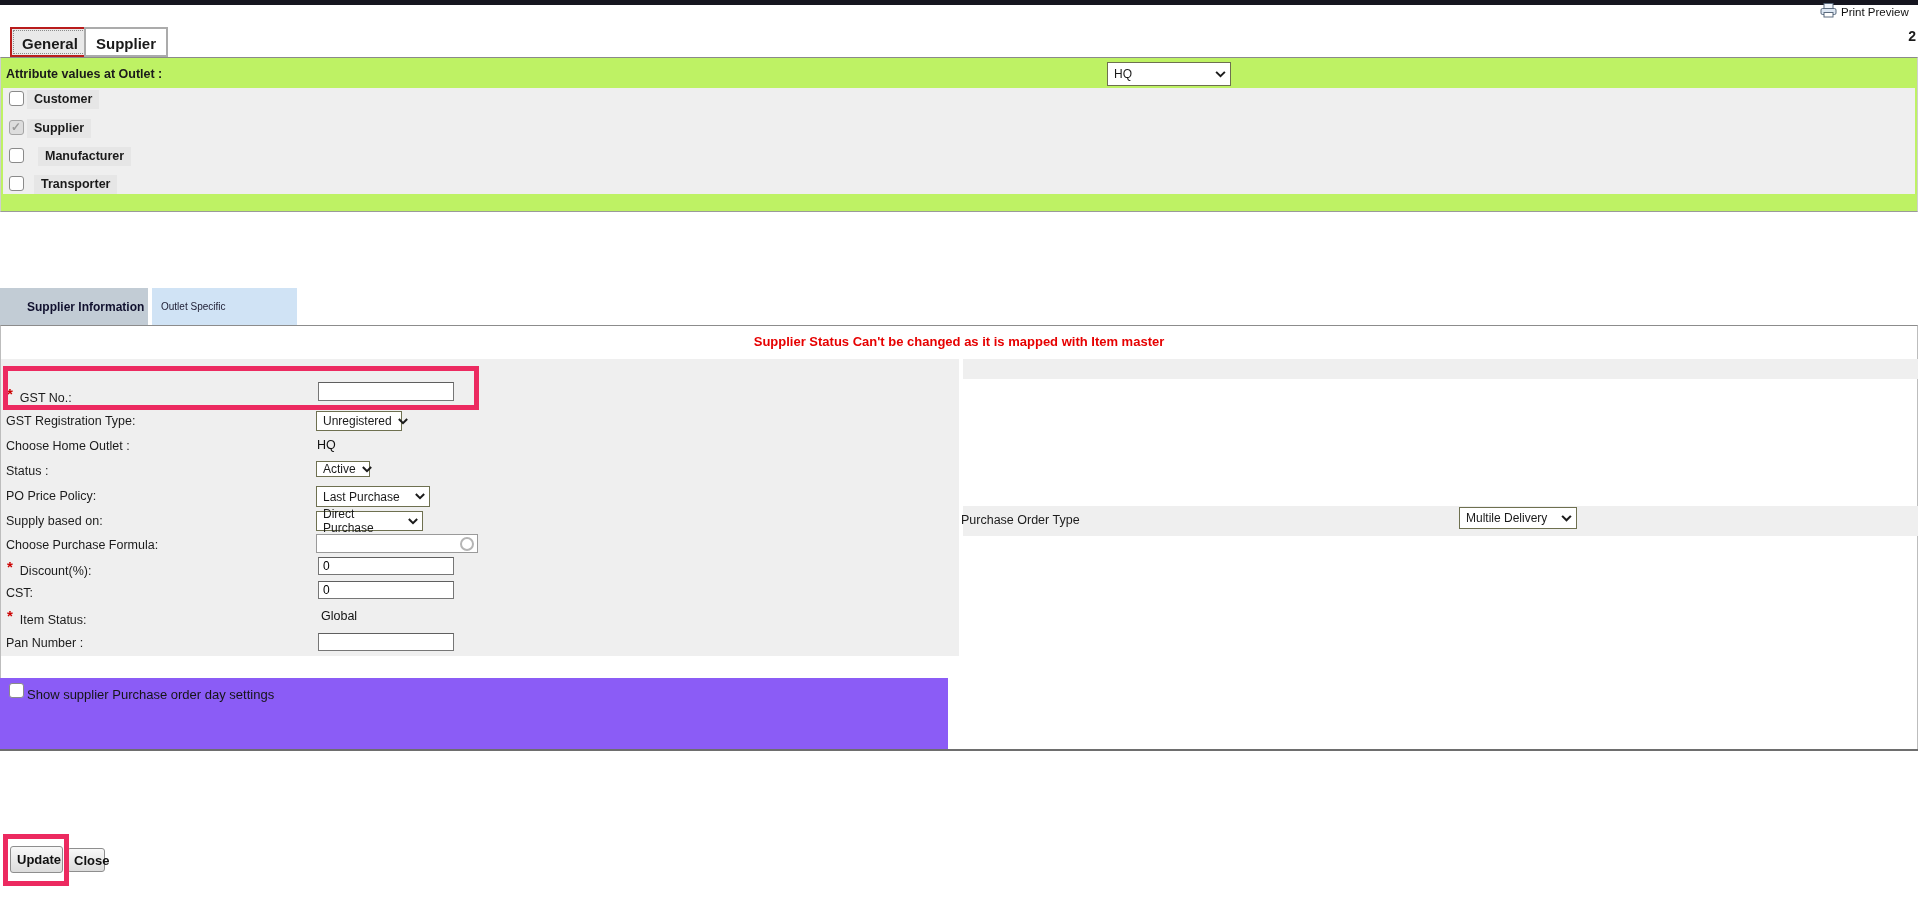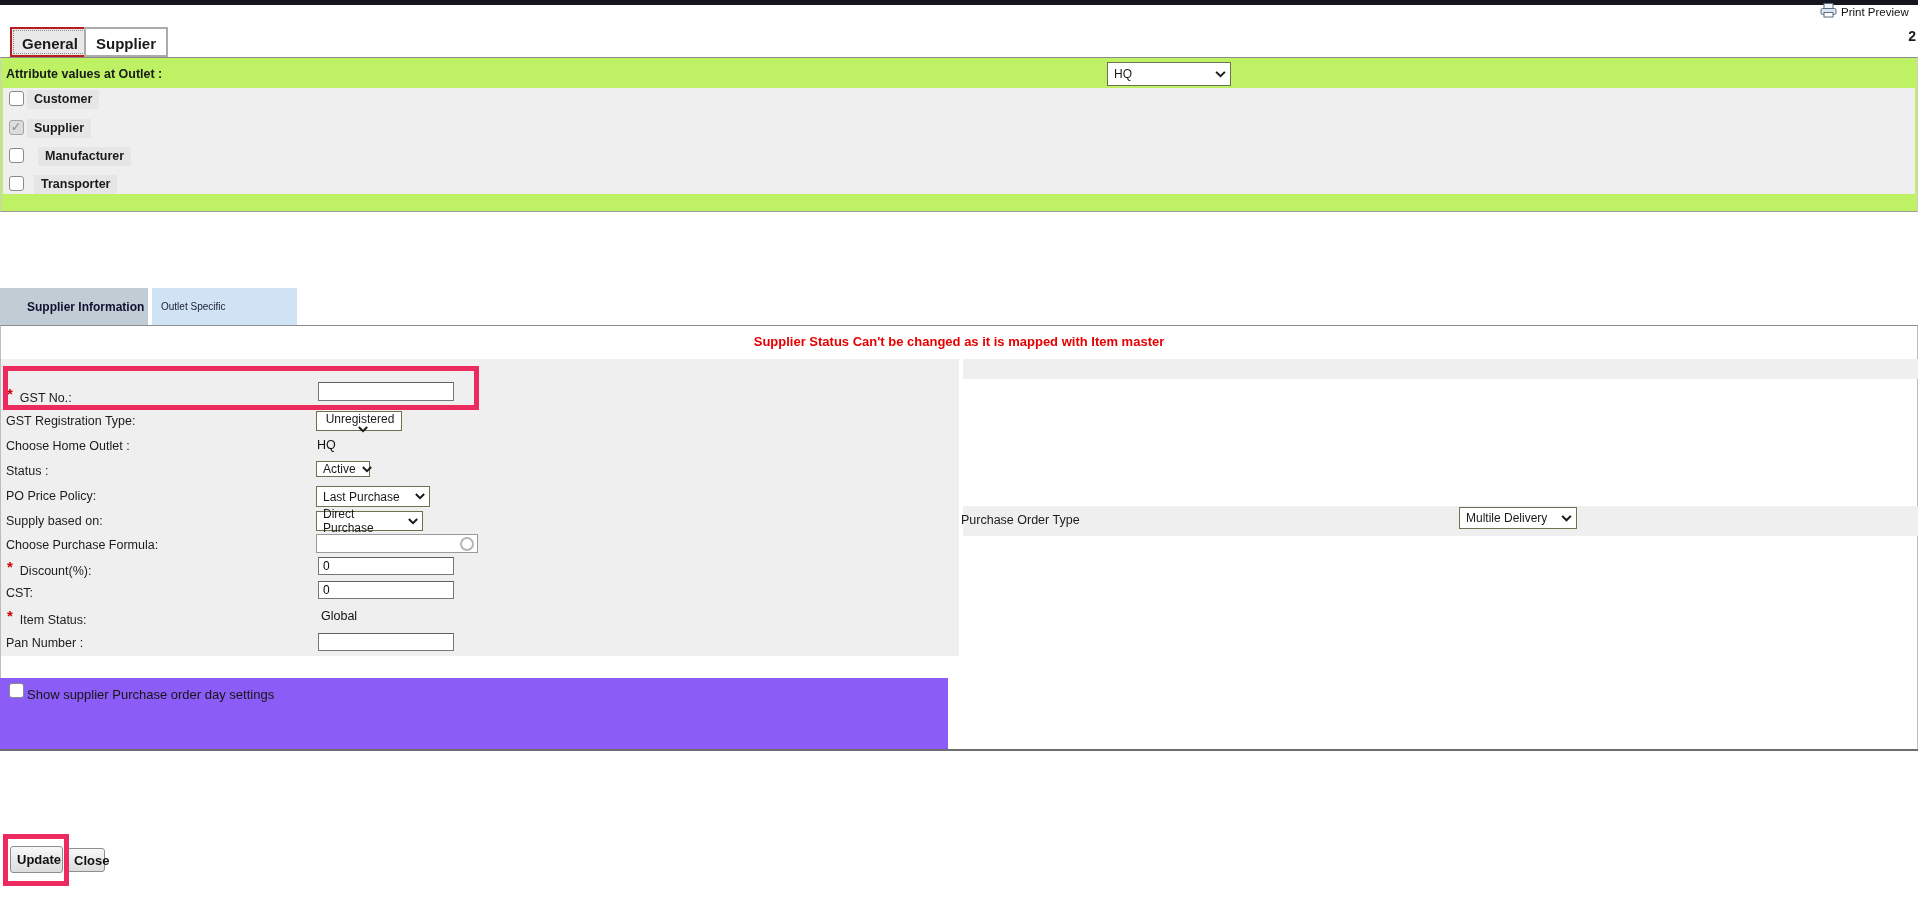--- a/index.html
+++ b/index.html
@@ -119,21 +119,21 @@
     <div class="flabel" style="left:5px;top:163px;">PO Price Policy:</div>
     <div class="flabel" style="left:5px;top:188px;">Supply based on:</div>
     <div class="flabel" style="left:5px;top:212px;">Choose Purchase Formula:</div>
     <div class="flabel req" style="left:6px;top:235px;"><span>Discount(%):</span></div>
     <div class="flabel" style="left:5px;top:260px;">CST:</div>
     <div class="flabel req" style="left:6px;top:284px;"><span>Item Status:</span></div>
     <div class="flabel" style="left:5px;top:310px;">Pan Number :</div>
 
     <input class="inp" style="left: 317px; top: 56px; width: 136px; height: 19px;" value="">
 
-    <div class="sel" style="left:315px;top:85px;width:86px;height:20px;flex-direction:column;">
+    <div class="sel" style="left:315px;top:85px;width:86px;height:20px;">
       <span>Unregistered</span>
       <span class="chev">
           <svg width="10" height="7" viewBox="0 0 12 8">
             <path d="M1 1 L6 6 L11 1" stroke="#1b1b1b" stroke-width="2.4" fill="none"></path>
           </svg>
         </span>
     </div>
 
     <div class="statictext" style="left:316px;top:112px;">HQ</div>
 

